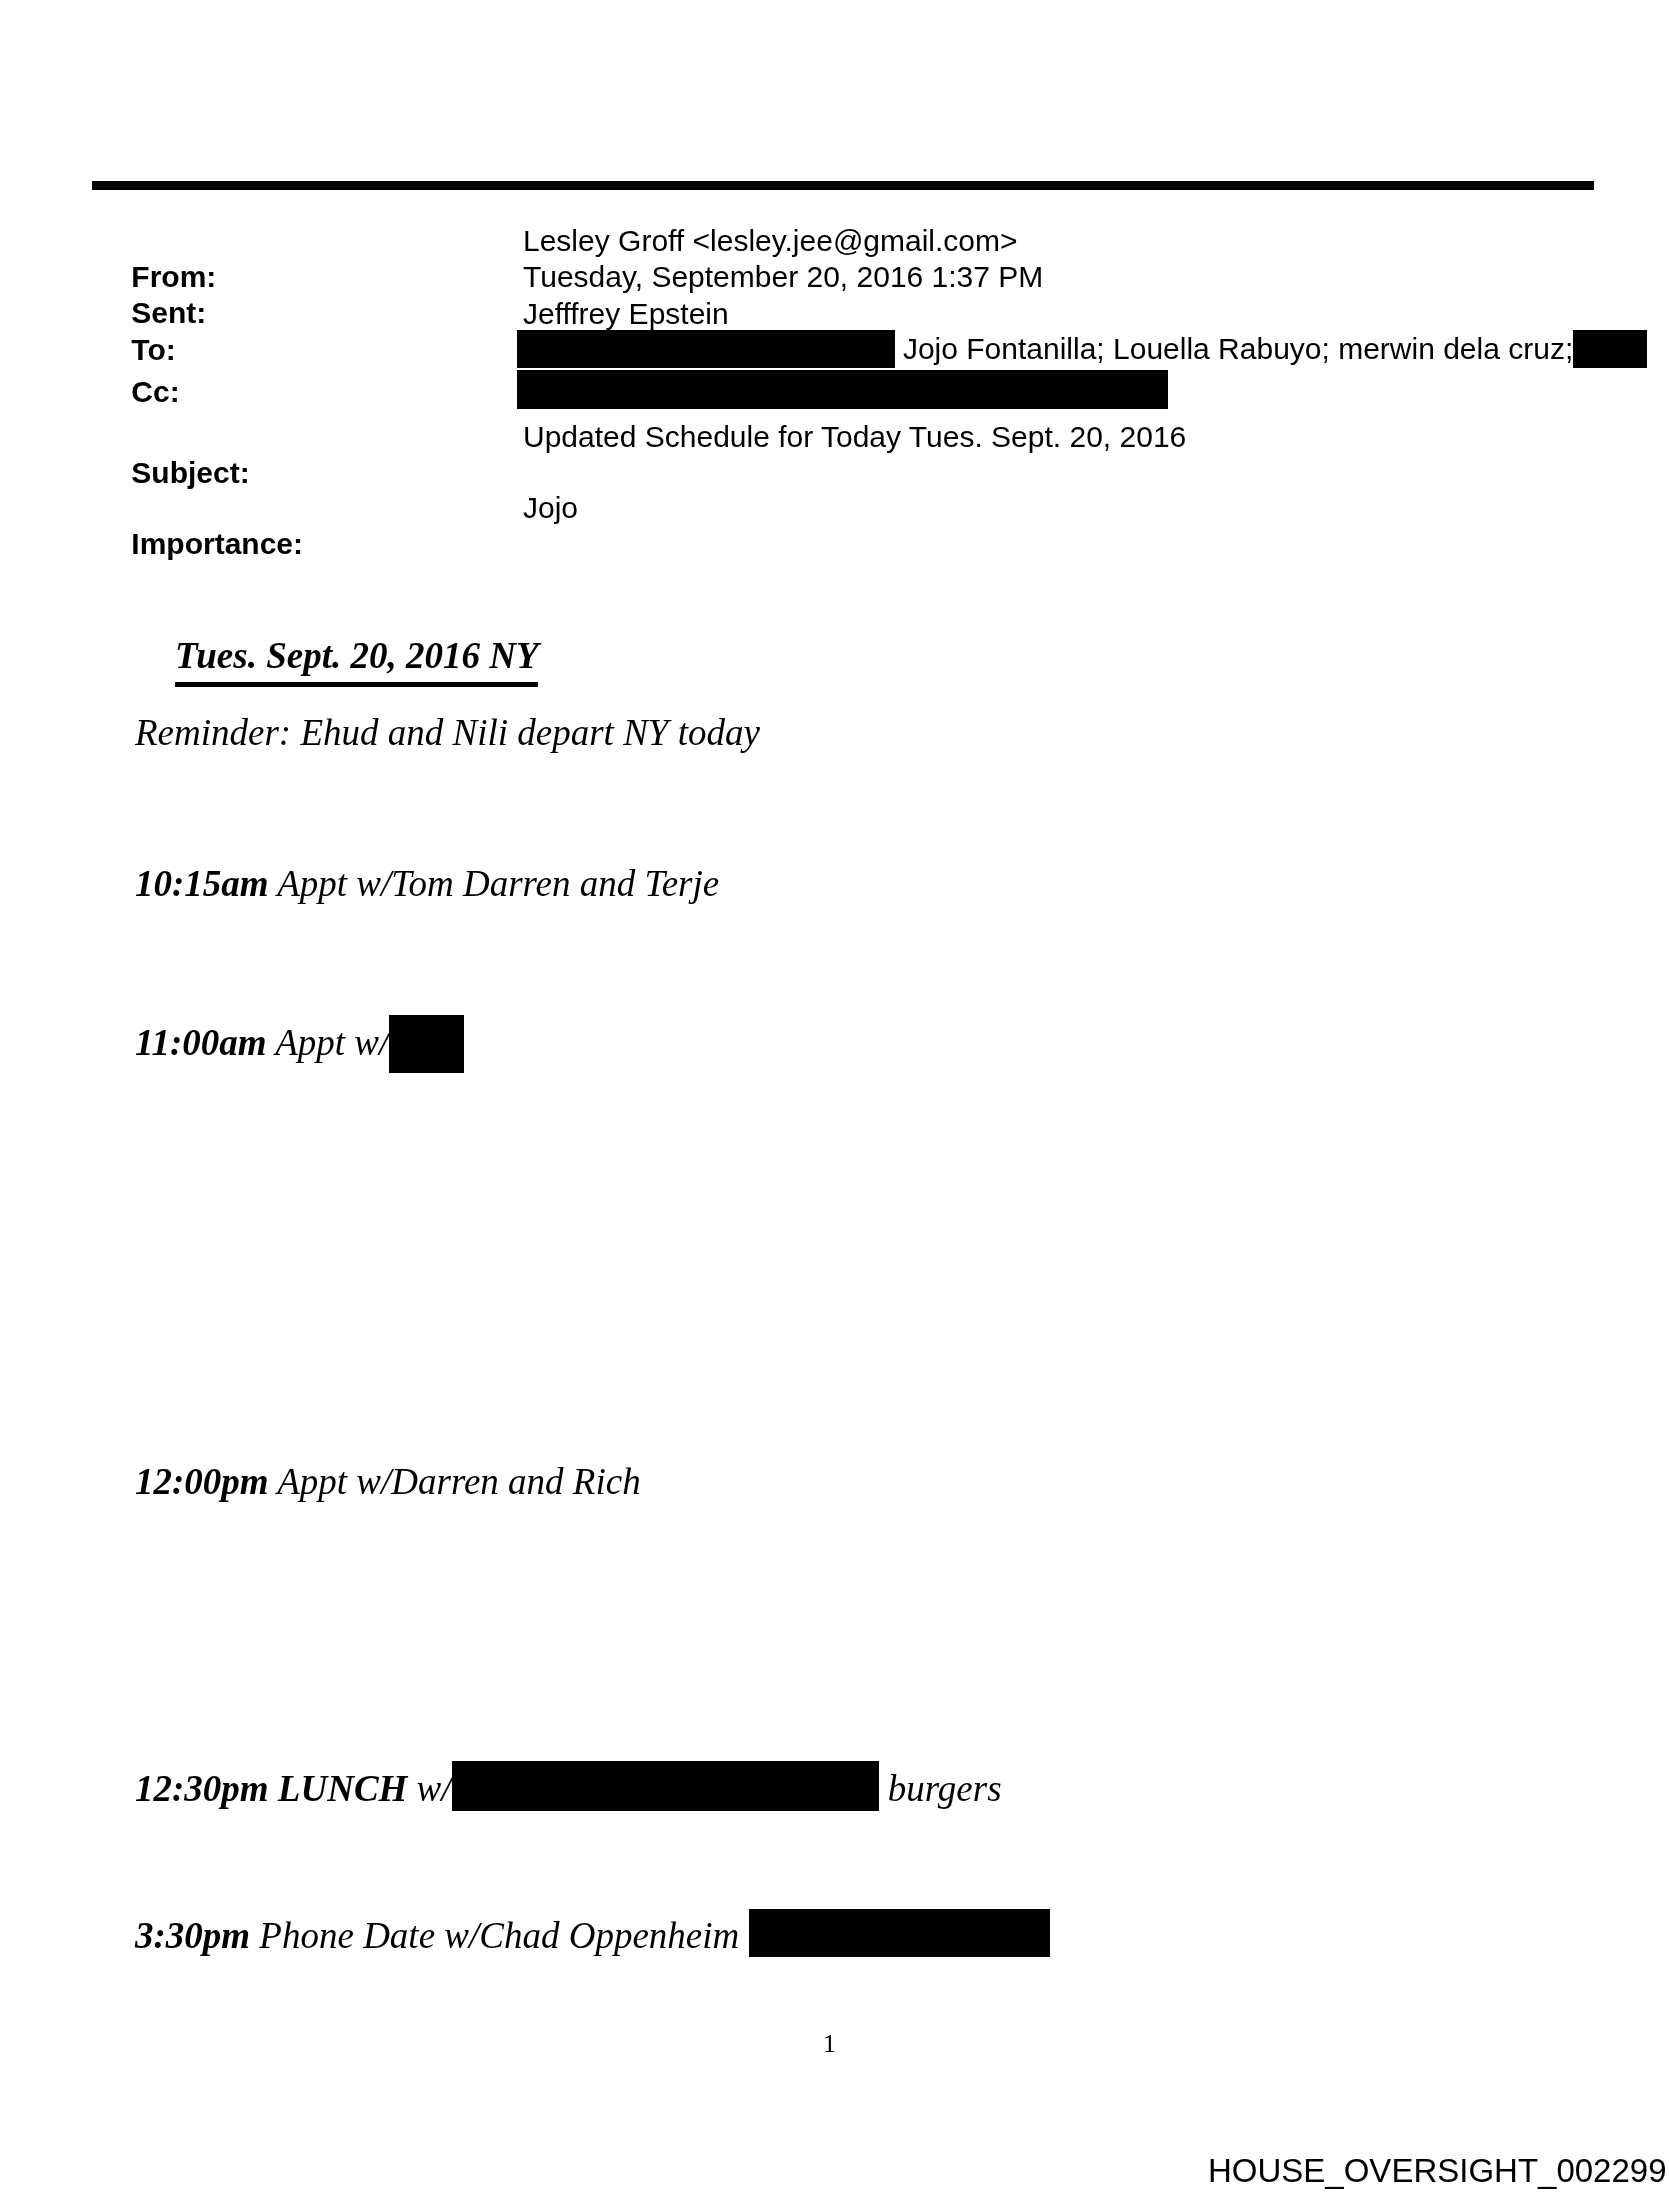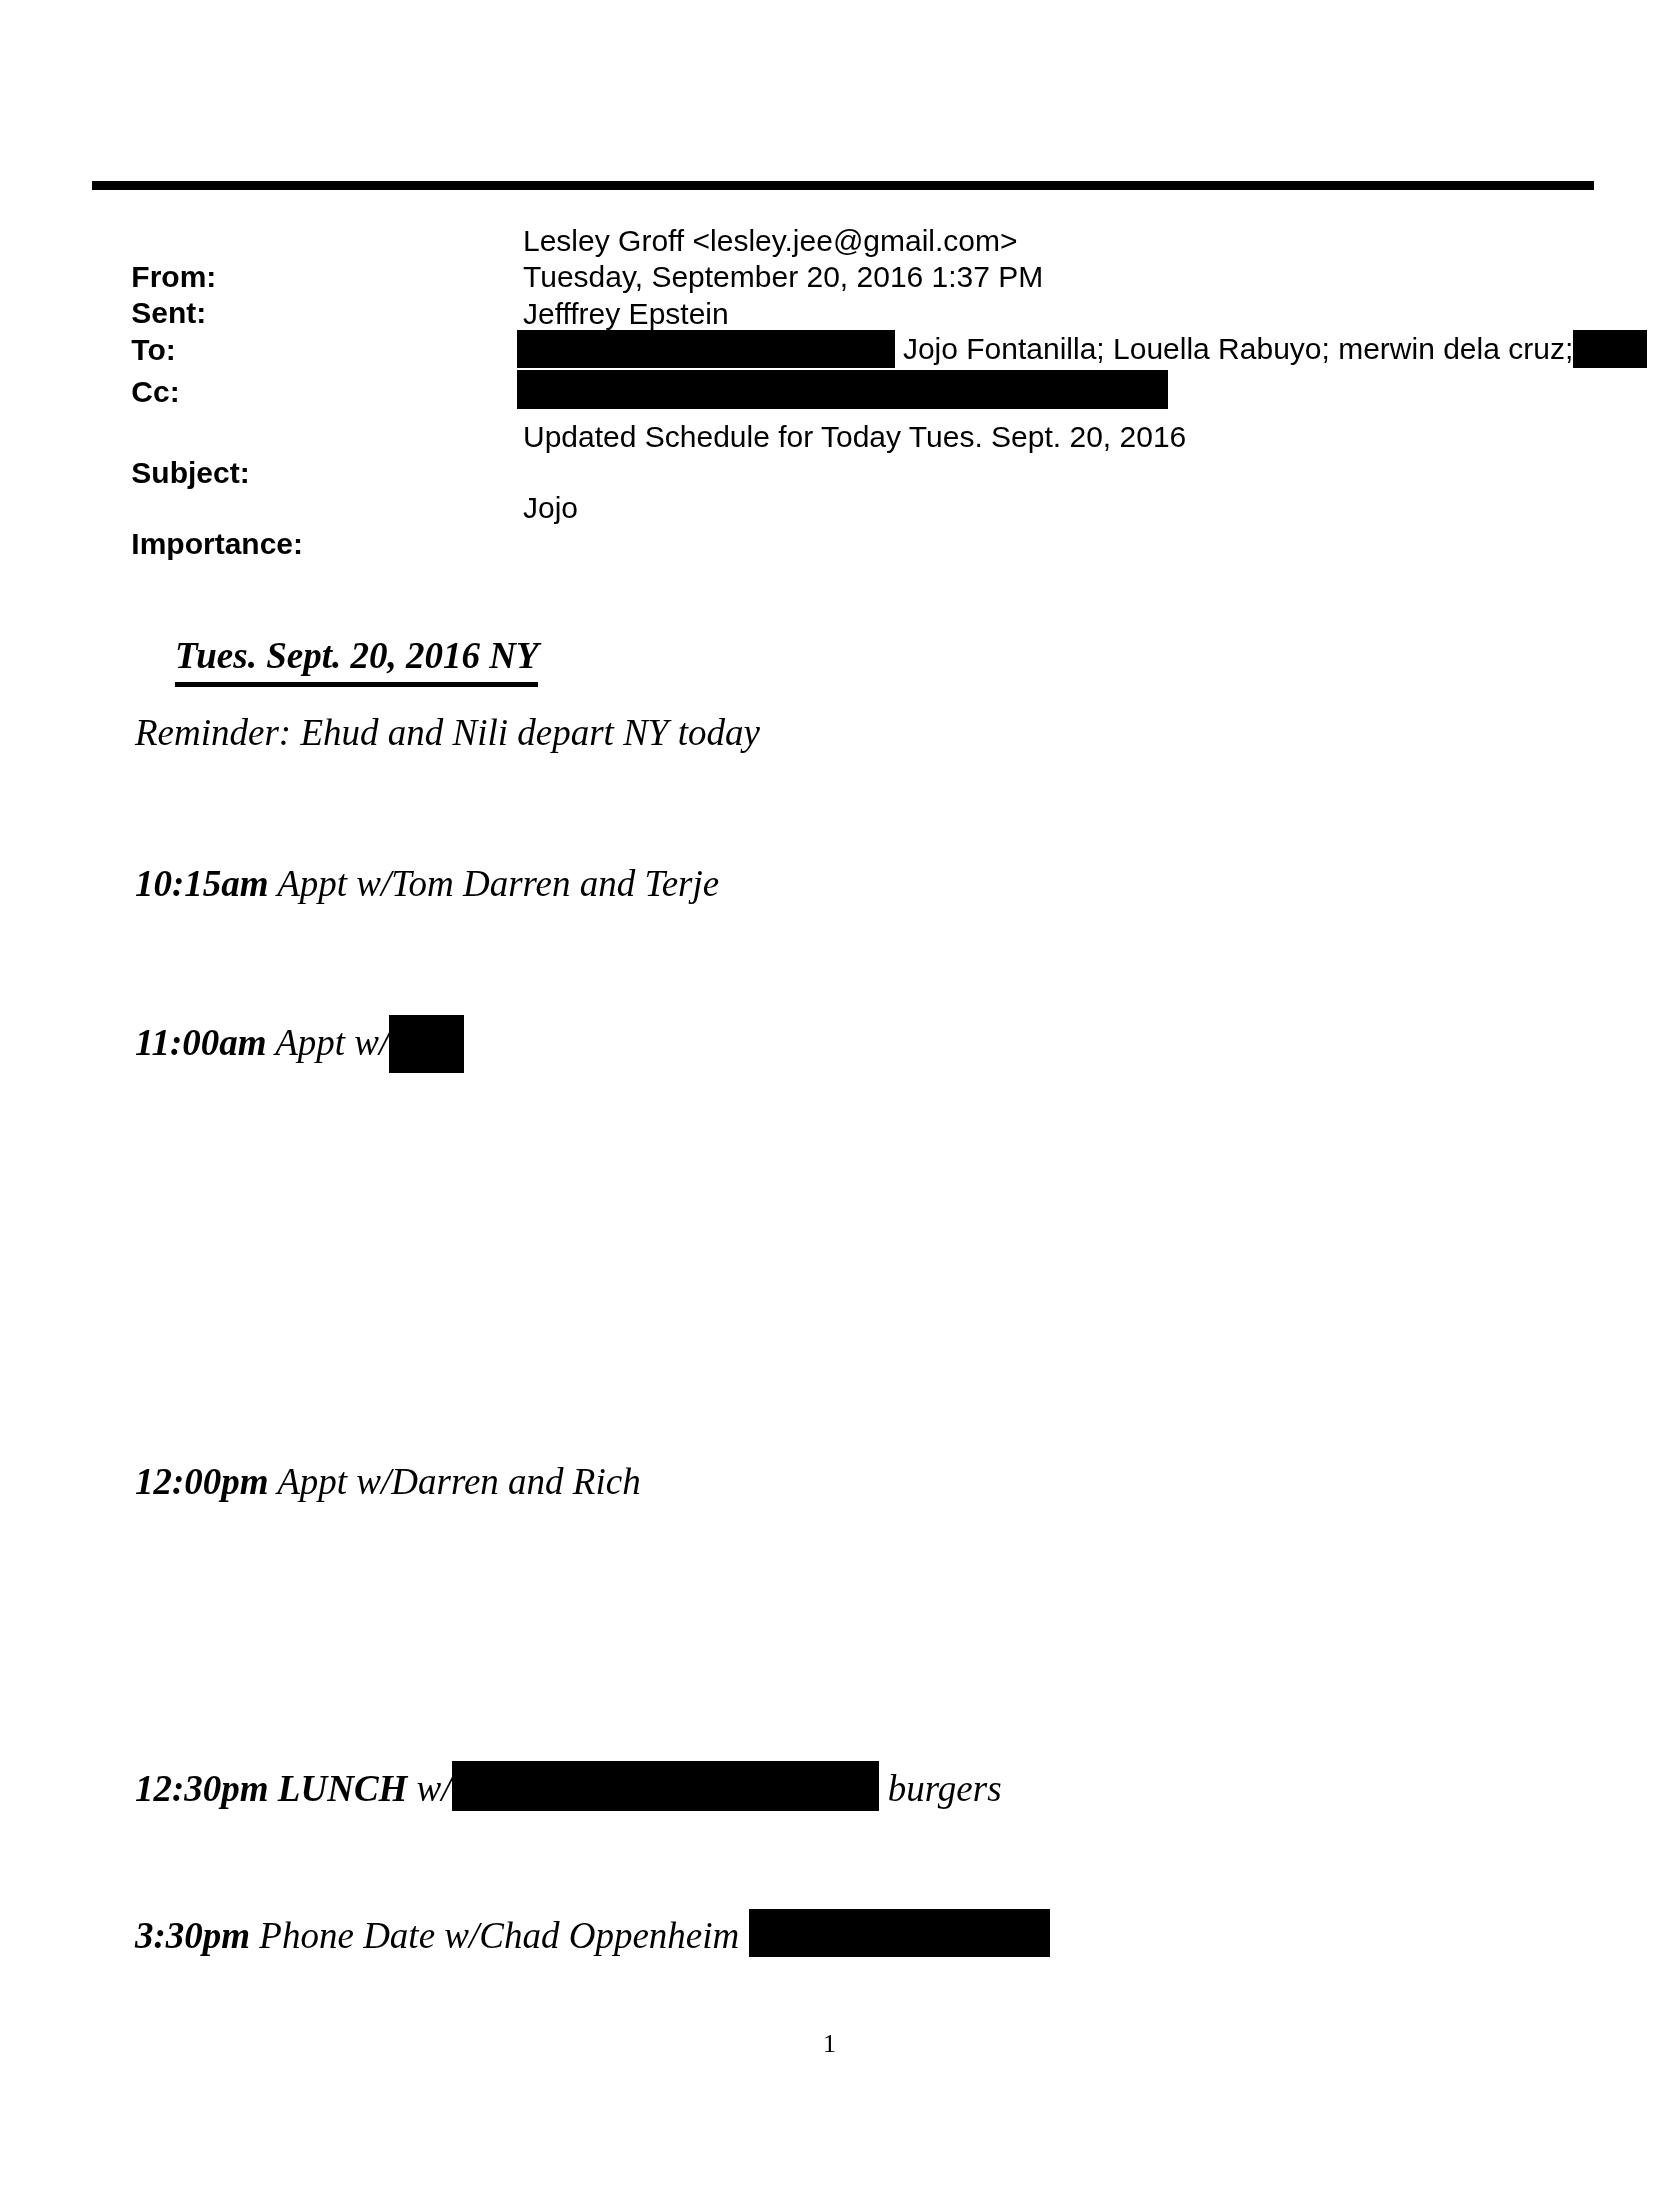--- a/index.html
+++ b/index.html
@@ -157,15 +157,16 @@
 
   <div class="bodyline" style="top:1718px;">
     <span class="t">12:30pm</span><span class="t"> LUNCH</span><span> w/</span><span class="inline-redact rd-lunch"></span><span> burgers</span>
   </div>
 
   <div class="bodyline" style="top:1866px;">
     <span class="t">3:30pm</span><span> Phone Date w/Chad Oppenheim </span><span class="inline-redact rd-phone"></span>
   </div>
 
   <div class="pagenum">1</div>
+  <div class="bates">HOUSE_OVERSIGHT_002299</div>
 
 </div>
 
 
 </body></html>

